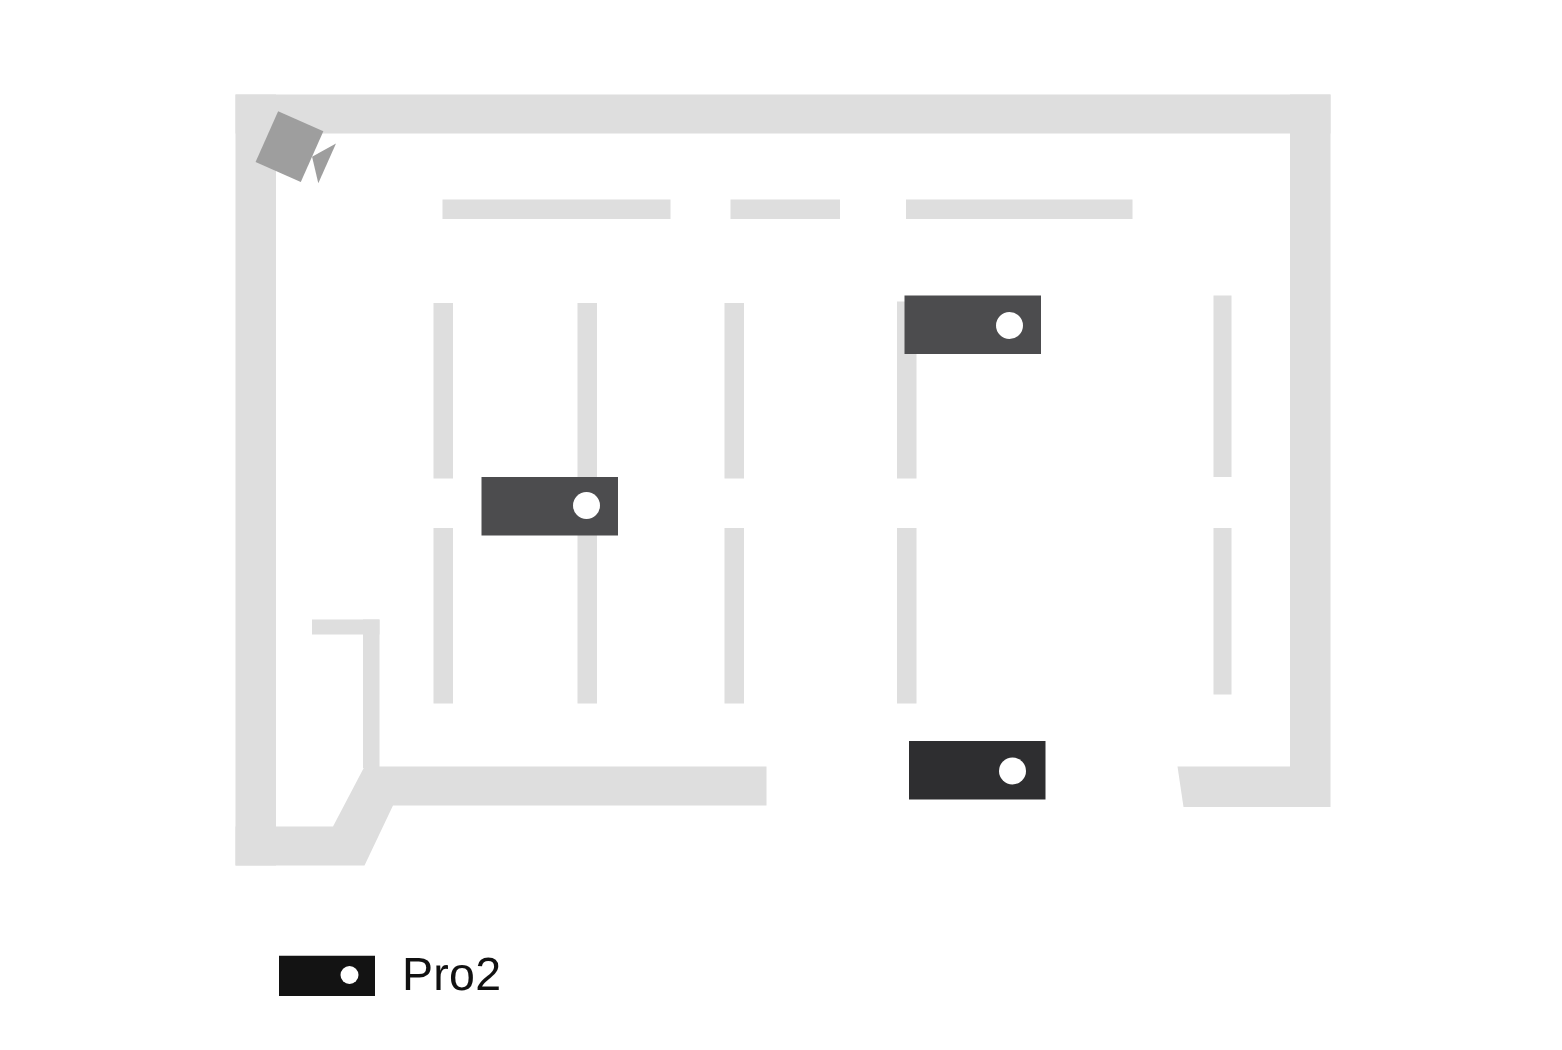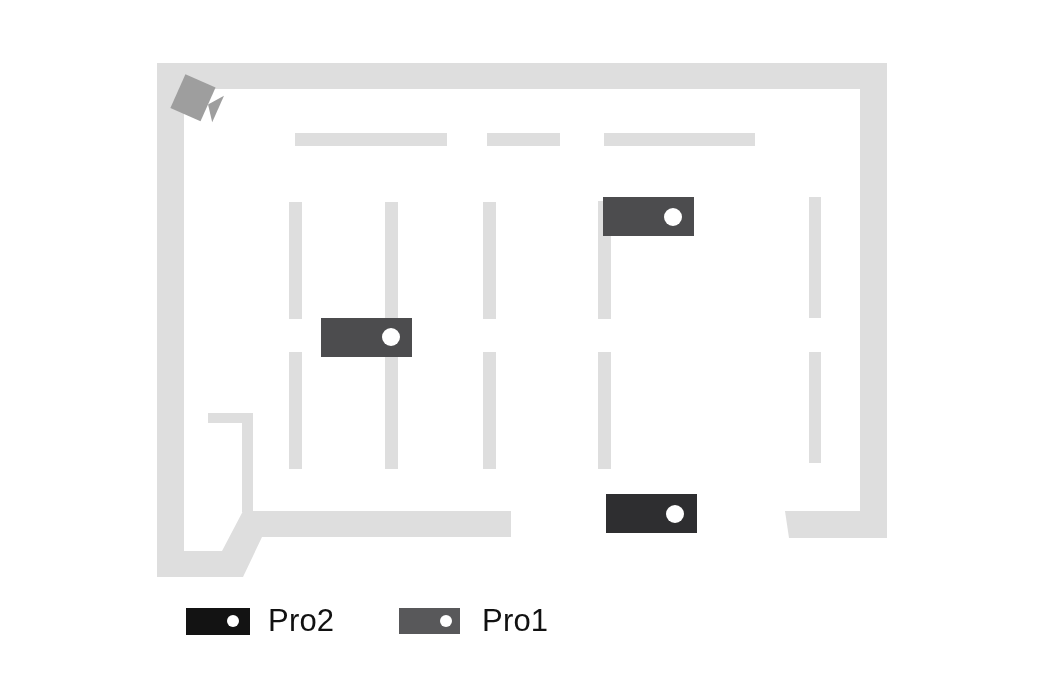--- a/index.html
+++ b/index.html
@@ -7,21 +7,21 @@
     position:relative;
     width:1041px;height:700px;
     background:#ffffff;
     overflow:hidden;
     font-family:"Liberation Sans", sans-serif;
   }
   #plan-svg{position:absolute;left:0;top:0;}
   .legend{position:absolute;left:0;top:0;width:100%;height:100%;pointer-events:none;}
   .legend-item{
     position:absolute;
-    top:600px;
+    top:629px;
     height:42px;
     display:flex;
     align-items:center;
     text-align:center;
   }
   .legend-item-1{left:186px;}
   .legend-item-2{left:399px;}
   .legend-item-3{left:602px;}
   .legend-swatch{display:flex;align-items:center;}
   .legend-label{
@@ -81,24 +81,15 @@
   <div class="legend">
     <div class="legend-item legend-item-1">
       <span class="legend-swatch">
           <svg width="64" height="27" viewBox="0 0 64 27">
             <rect x="0" y="0" width="64" height="27" fill="#131313"></rect>
             <circle cx="47" cy="13" r="6" fill="#ffffff"></circle>
           </svg>
         </span>
       <span class="legend-label">Pro2</span>
     </div>
-    <div class="legend-item legend-item-2">
-      <span class="legend-swatch">
-          <svg width="61" height="26" viewBox="0 0 61 26">
-            <rect x="0" y="0" width="61" height="26" fill="#58585a"></rect>
-            <circle cx="47" cy="13" r="6" fill="#ffffff"></circle>
-          </svg>
-        </span>
-      <span class="legend-label">Pro1</span>
-    </div>
   </div>
 
 </div>
 
 </body></html>

